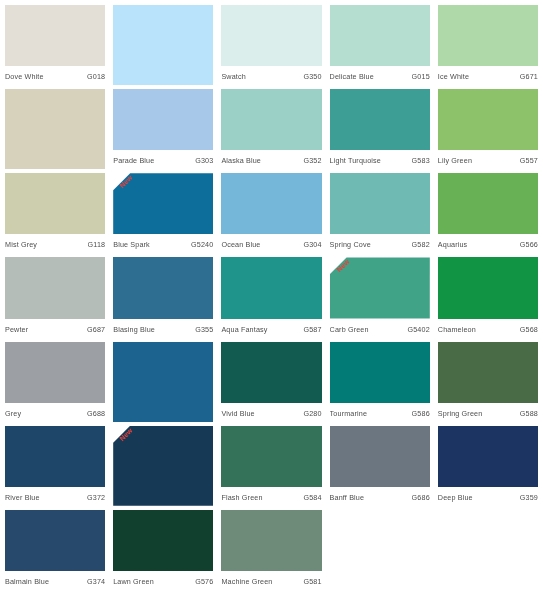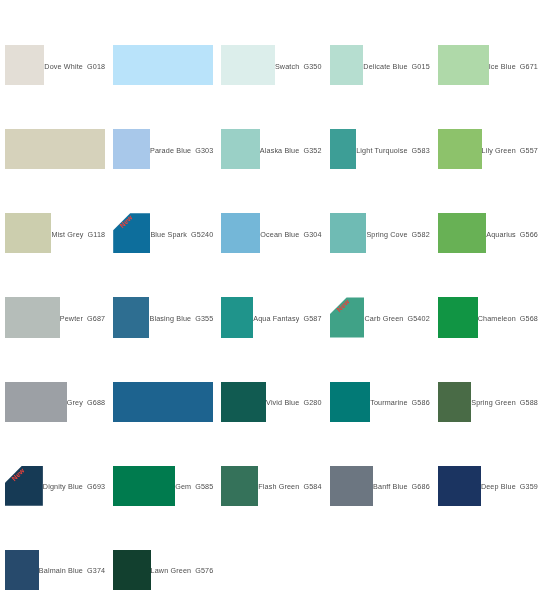--- a/index.html
+++ b/index.html
@@ -15,24 +15,23 @@
     width:543px;height:590px;
     padding:5px 5px 0 5px;
     display:grid;
     grid-template-columns:repeat(5,1fr);
     grid-template-rows:repeat(7,1fr);
     column-gap:8px;
     row-gap:4px;
   }
   .cell{
     display:flex;
-    flex-direction:row;
+    flex-direction:column;
     min-width:0;
     min-height:0;
-    margin-top:40px;
   }
   .chip-wrap{
     position:relative;
     flex:1 1 auto;
     min-height:0;
     overflow:hidden;
   }
   .chip{
     position:absolute;
     inset:0;
@@ -112,21 +111,21 @@
       <div class="label">
         <span class="nm">Delicate Blue</span>
         <span class="cd">G015</span>
       </div>
     </div>
     <div class="cell">
       <div class="chip-wrap">
         <div class="chip" style="background: rgb(175, 217, 169);"></div>
       </div>
       <div class="label">
-        <span class="nm">Ice Blue</span>
+        <span class="nm">Ice White</span>
         <span class="cd">G671</span>
       </div>
     </div>
     <div class="cell">
       <div class="chip-wrap">
         <div class="chip" style="background: rgb(214, 210, 187);"></div>
       </div>
     </div>
     <div class="cell">
       <div class="chip-wrap">
@@ -292,36 +291,32 @@
       <div class="chip-wrap">
         <div class="chip" style="background: rgb(73, 107, 70);"></div>
       </div>
       <div class="label">
         <span class="nm">Spring Green</span>
         <span class="cd">G588</span>
       </div>
     </div>
     <div class="cell">
       <div class="chip-wrap">
+        <div class="chip" style="background: rgb(30, 70, 104);"></div>
+      </div>
+      <div class="label">
+        <span class="nm">River Blue</span>
+        <span class="cd">G372</span>
+      </div>
+    </div>
+    <div class="cell">
+      <div class="chip-wrap">
         <div class="chip new" style="background: rgb(22, 58, 85);"></div>
         <div class="ribbon">New</div>
       </div>
-      <div class="label">
-        <span class="nm">Dignity Blue</span>
-        <span class="cd">G693</span>
-      </div>
-    </div>
-    <div class="cell">
-      <div class="chip-wrap">
-        <div class="chip" style="background: rgb(0, 123, 78);"></div>
-      </div>
-      <div class="label">
-        <span class="nm">Gem</span>
-        <span class="cd">G585</span>
-      </div>
     </div>
     <div class="cell">
       <div class="chip-wrap">
         <div class="chip" style="background: rgb(53, 114, 90);"></div>
       </div>
       <div class="label">
         <span class="nm">Flash Green</span>
         <span class="cd">G584</span>
       </div>
     </div>
@@ -352,15 +347,24 @@
         <span class="cd">G374</span>
       </div>
     </div>
     <div class="cell">
       <div class="chip-wrap">
         <div class="chip" style="background: rgb(18, 64, 47);"></div>
       </div>
       <div class="label">
         <span class="nm">Lawn Green</span>
         <span class="cd">G576</span>
+      </div>
+    </div>
+    <div class="cell">
+      <div class="chip-wrap">
+        <div class="chip" style="background: rgb(109, 139, 120);"></div>
+      </div>
+      <div class="label">
+        <span class="nm">Machine Green</span>
+        <span class="cd">G581</span>
       </div>
     </div>
   </div>
 
 </body></html>

